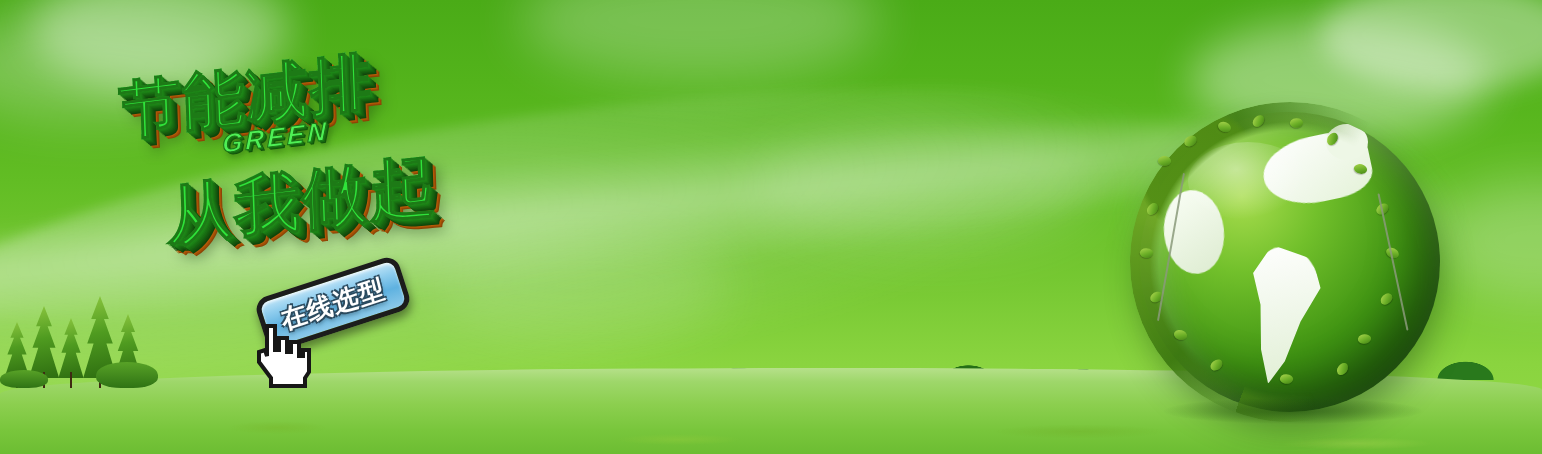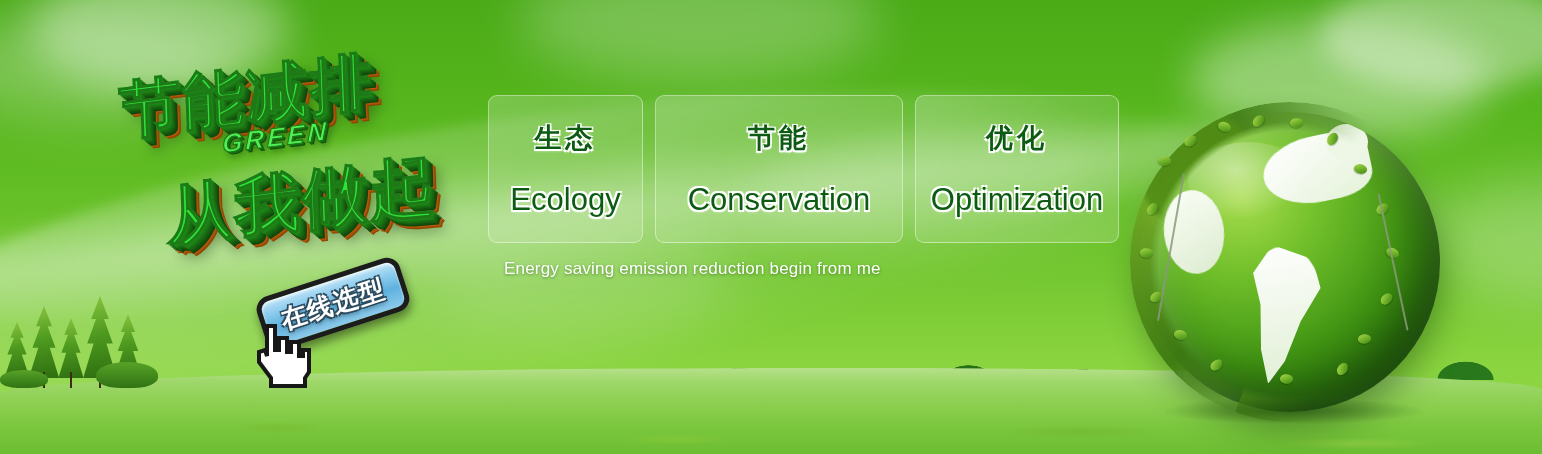--- a/index.html
+++ b/index.html
@@ -259,30 +259,15 @@
 
   <div class="cta">
     <div class="cta-btn">
       <span class="cta-label">在线选型</span>
     </div>
   </div>
   <svg class="cursor-hand" viewBox="0 0 70 78">
     <path d="M22 10 L30 10 L30 34 L34 34 L34 22 L42 22 L42 36 L46 36 L46 26 L54 26 L54 40 L58 40 L58 34 L64 34 L64 56 L60 62 L60 70 L26 70 L26 62 L14 46 L14 36 L20 34 L22 40 Z" fill="#ffffff" stroke="#171717" stroke-width="4" stroke-linejoin="miter"></path>
   </svg>
 
-  <div class="cards">
-    <div class="card">
-      <div class="card-cn">生态</div>
-      <div class="card-en">Ecology</div>
-    </div>
-    <div class="card wide">
-      <div class="card-cn">节能</div>
-      <div class="card-en">Conservation</div>
-    </div>
-    <div class="card wide2">
-      <div class="card-cn">优化</div>
-      <div class="card-en">Optimization</div>
-    </div>
-  </div>
-
-  <div class="tagline">Energy saving emission reduction begin from me</div>
+
 
 </div>
 
 </body></html>

